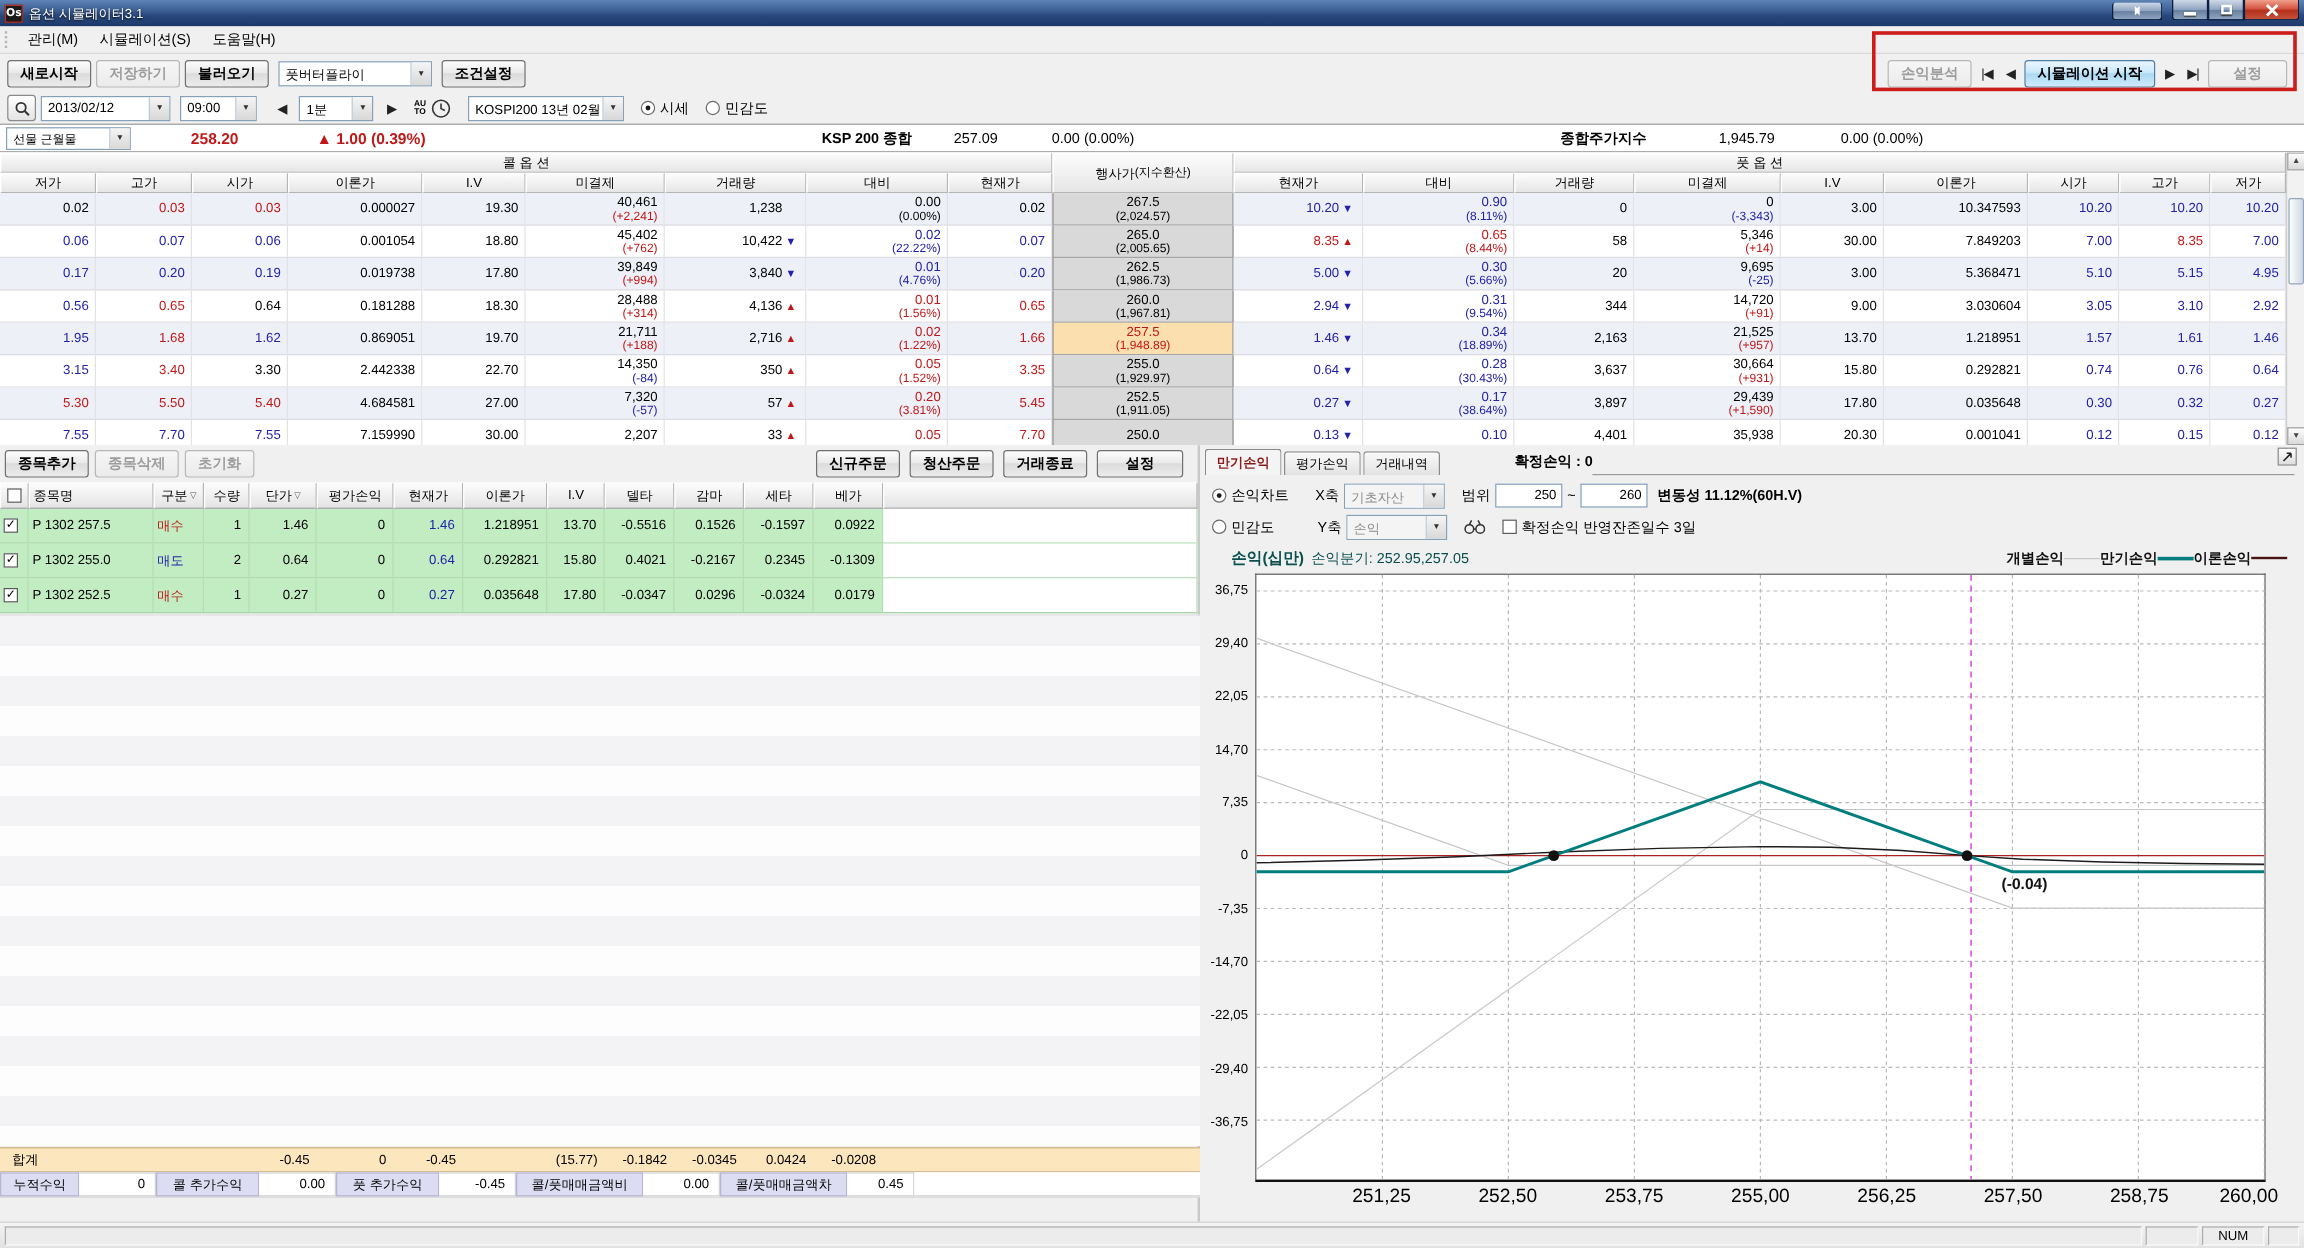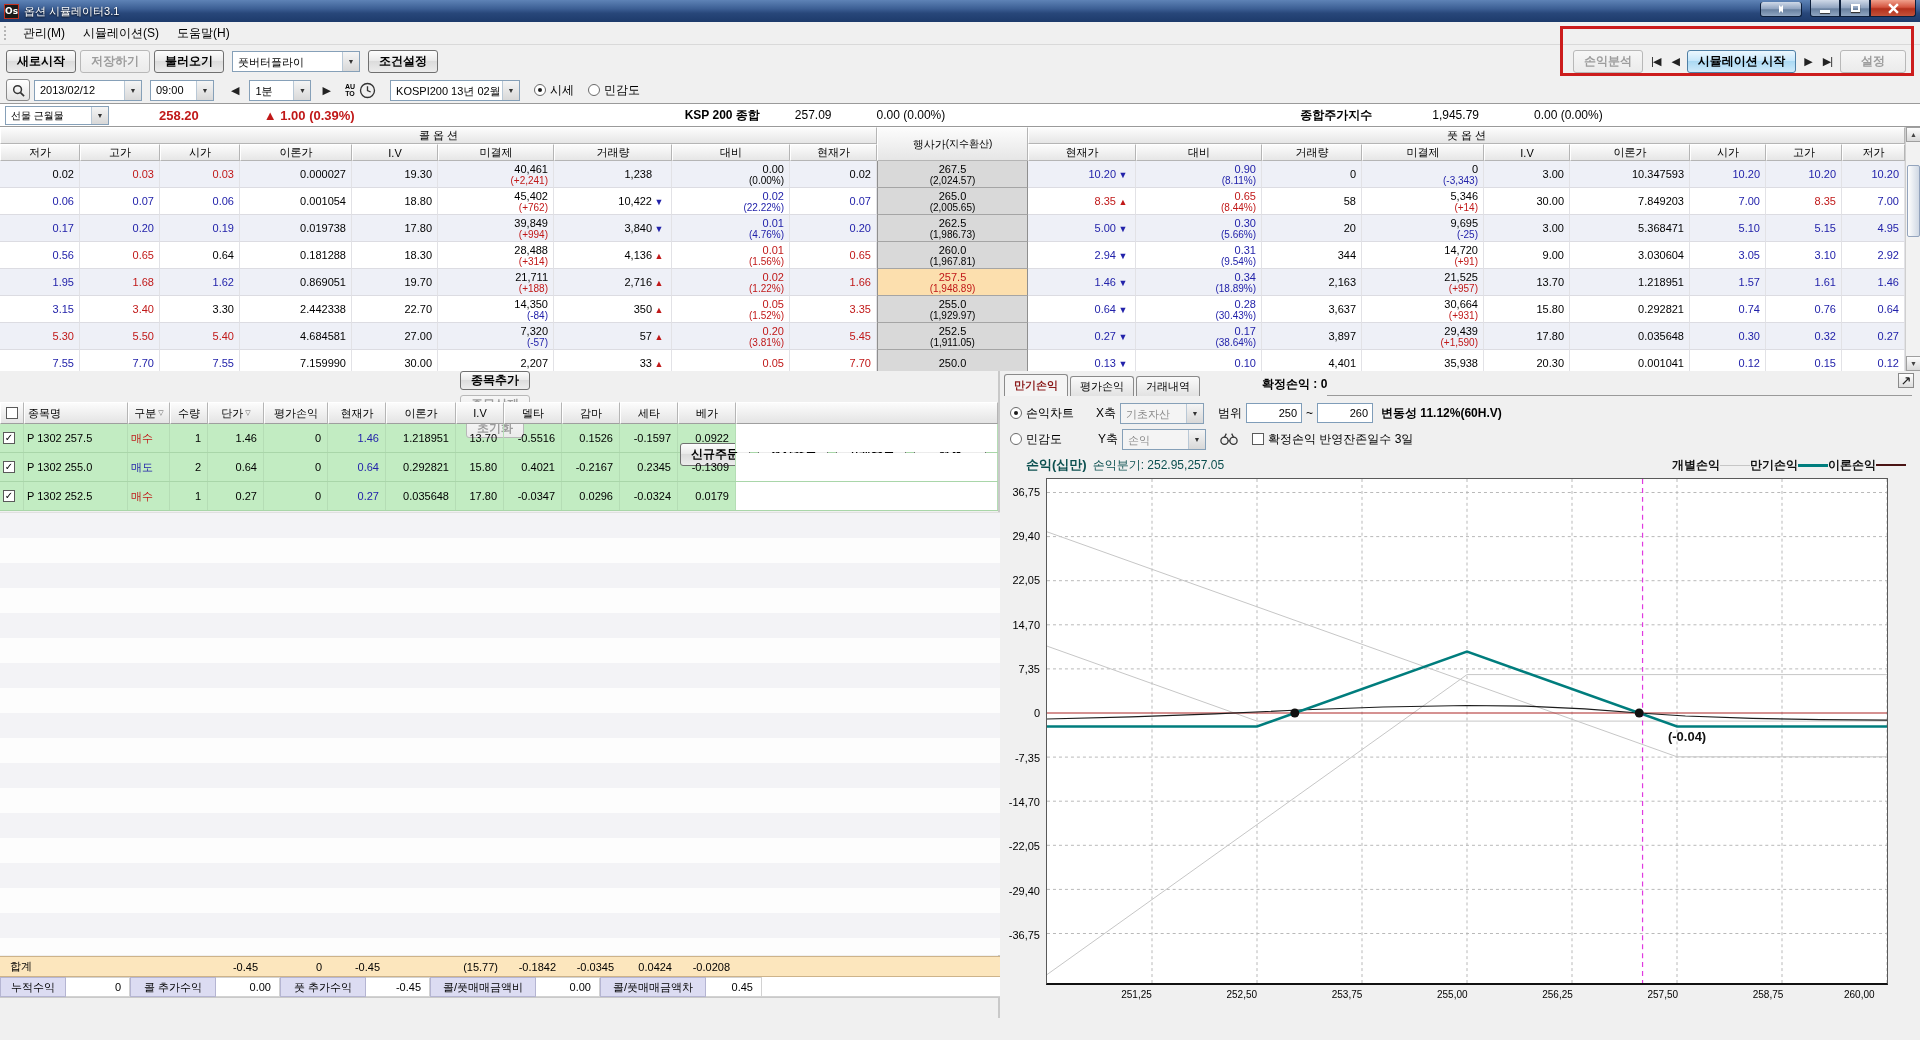--- a/index.html
+++ b/index.html
@@ -85,21 +85,21 @@
   .strikehead { grid-column:10; grid-row:1/3; }
   .chain-scroll { position:absolute; right:0; top:0; width:15px; height:244px; background:#f2f2f2; border-left:1px solid #cfcfcf; }
   .sbtn { width:15px; height:15px; background:linear-gradient(#fdfdfd,#d9d9d9); border:1px solid #9f9f9f; font-size:7px; color:#444;
     display:flex; align-items:center; justify-content:center; }
   .sthumb { position:absolute; left:1px; top:38px; width:13px; height:72px; background:linear-gradient(90deg,#fdfdfd,#cfd8e4); border:1px solid #93a4bd; border-radius:2px; }
   .sdn { position:absolute; bottom:0; }
 
   
   .bottom { position:absolute; left:0; top:371px; width:1920px; height:647px; display:flex; }
   .left-panel { position:relative; width:1000px; height:647px; background:#f0f0f0; border-right:2px solid #c9c9c9; }
-  .pbtn-row { height:31px; display:flex; align-items:center; padding:0 12px 0 4px; gap:5px;flex-direction:column; }
+  .pbtn-row { height:31px; display:flex; align-items:center; padding:0 12px 0 4px; gap:5px; }
   .pbtn-row .right { margin-left:auto; display:flex; gap:8px; }
   .pos-grid { display:grid; grid-template-columns:24px 104px 42px 38px 56px 64px 58px 70px 48px 58px 58px 58px 58px 1fr; }
   .phd { background:linear-gradient(#fcfcfc,#e4e4e4); border:1px solid #fff; border-right:1px solid #b5b5b5; border-bottom:1px solid #9f9f9f;
     height:22px; display:flex; align-items:center; justify-content:center; gap:2px; }
   .phd.left { justify-content:flex-start; padding-left:3px; }
   .sortg { font-size:7px; color:#555; }
   .prow { height:29px; background:#c2ecc2; border-bottom:1px solid #a9d6a9; }
   .prow > div { display:flex; align-items:center; justify-content:flex-end; padding-right:6px; border-right:1px solid #b5ddb5; white-space:nowrap; }
   .prow > .cleft { justify-content:flex-start; padding-left:3px; }
   .cbx { width:12px; height:12px; border:1px solid #5a5a5a; background:#fff; font-size:10px; line-height:10px; text-align:center; }
@@ -130,21 +130,21 @@
   .chart-hdr .t1 { font-weight:bold; font-size:13px; }
   .chart-hdr .t2 { font-size:12px; margin-left:6px; }
   .legend { margin-left:auto; display:flex; align-items:center; gap:0; }
   .legend .lname { font-weight:bold; font-size:12px; color:#111; }
   .lline { width:30px; height:0; border-top:2px solid; }
   .plotwrap { position:absolute; left:46px; top:107px; width:842px; height:507px; background:#fff; border:1px solid #5a5a5a; border-bottom:2px solid #111; }
   .plotwrap svg { display:block; width:100%; height:100%; }
   .ylabels { position:absolute; left:0; top:107px; width:42px; height:507px; }
   .ylabels div { position:absolute; right:2px; font-size:11px; white-space:nowrap; }
   .xlabels { position:absolute; left:46px; top:618px; width:842px; height:16px; }
-  .xlabels div { position:absolute; width:60px; margin-left:-30px; font-size:10px; }
+  .xlabels div { position:absolute; width:60px; margin-left:-30px; text-align:center; font-size:16px; }
 
   
   .statusbar { position:absolute; left:0; top:1018px; width:1920px; height:22px; background:linear-gradient(#f4f4f4,#e2e2e2);
     border-top:1px solid #cfcfcf; display:flex; align-items:center; padding:0 4px; gap:3px; }
   .spane { height:16px; border:1px solid; border-color:#adadad #fafafa #fafafa #adadad; background:#ececec;
     display:flex; align-items:center; justify-content:center; font-size:11px; }
   .spane.big { flex:1; } .spane.s1 { width:44px; } .spane.num { width:52px; } .spane.s2 { width:26px; }
 </style>
 </head>
 <body>
@@ -1027,13 +1027,19 @@
           <div style="left: 315.75px;">253,75</div>
           <div style="left: 421px;">255,00</div>
           <div style="left: 526.25px;">256,25</div>
           <div style="left: 631.5px;">257,50</div>
           <div style="left: 736.75px;">258,75</div>
           <div style="left: 828px;">260,00</div>
         </div>
     </div>
   </div>
 
+  <div class="statusbar">
+    <div class="spane big"></div>
+    <div class="spane s1"></div>
+    <div class="spane num">NUM</div>
+    <div class="spane s2"></div>
+  </div>
 </div>
 
 </body></html>

